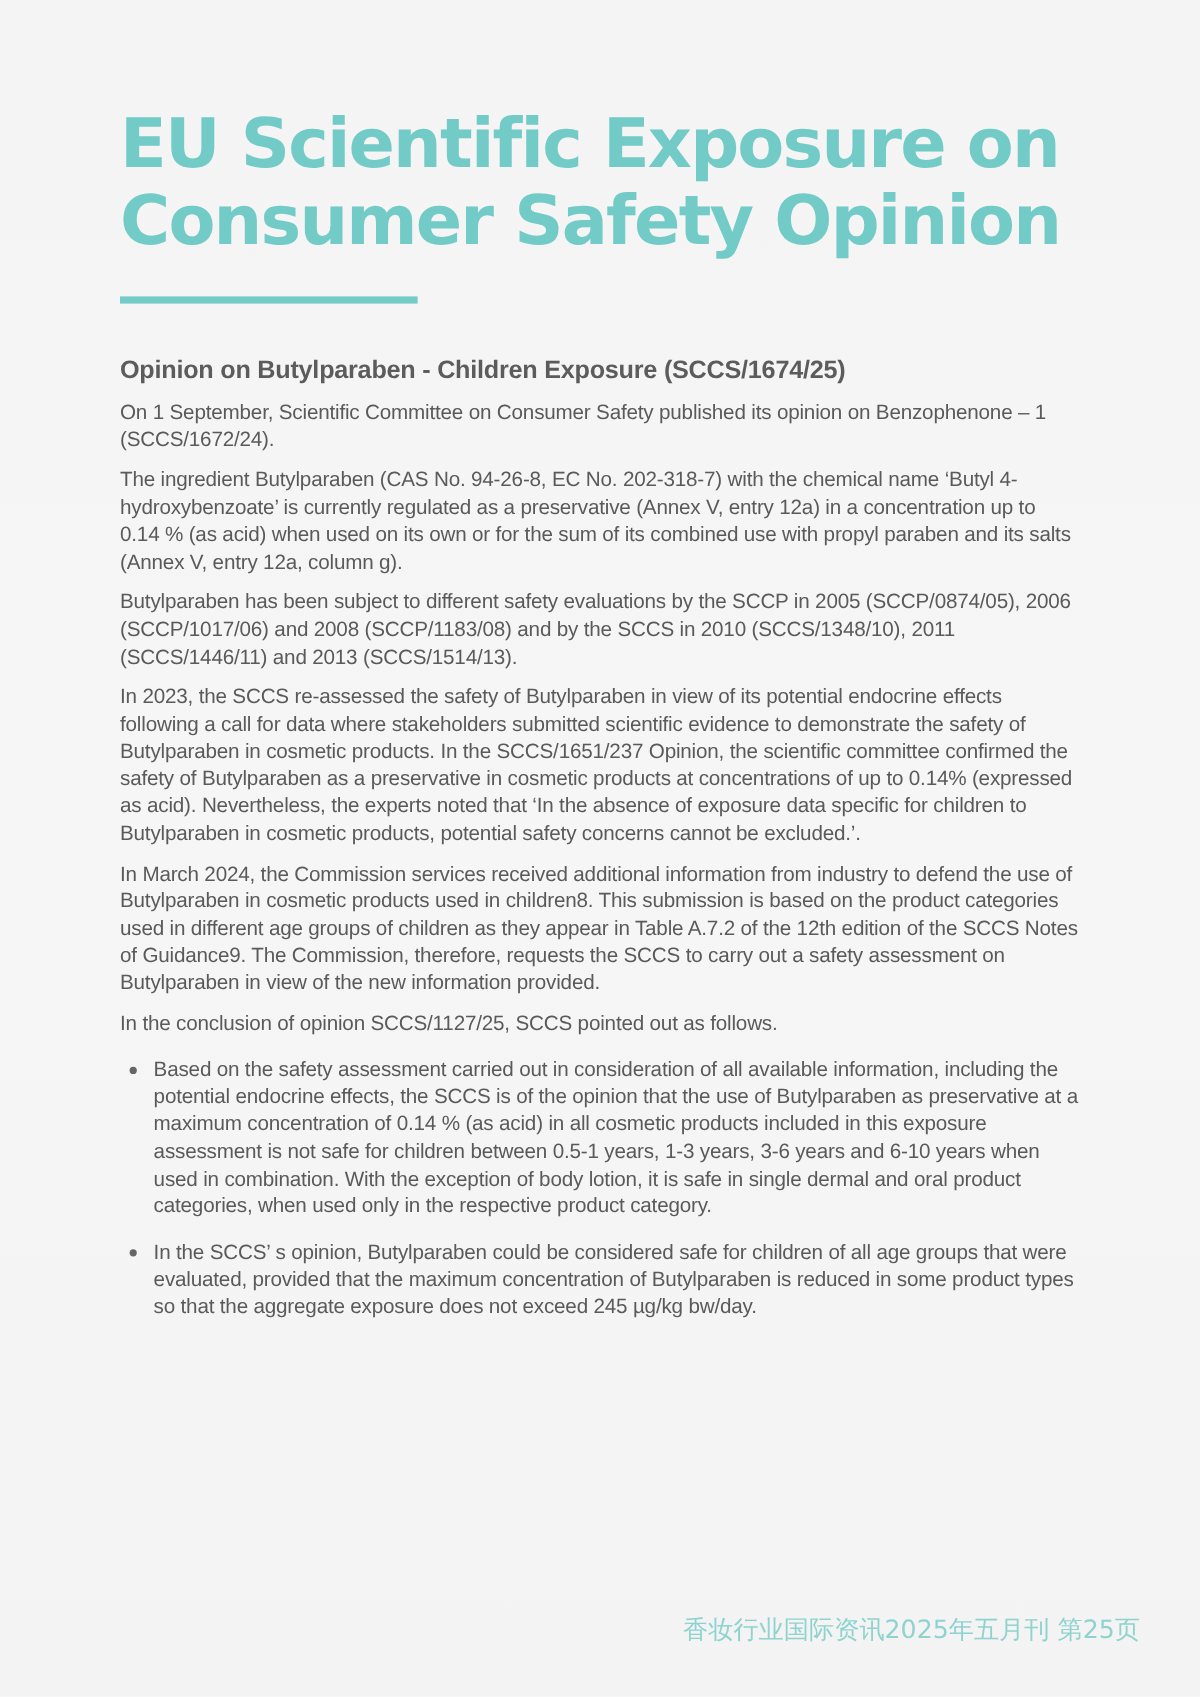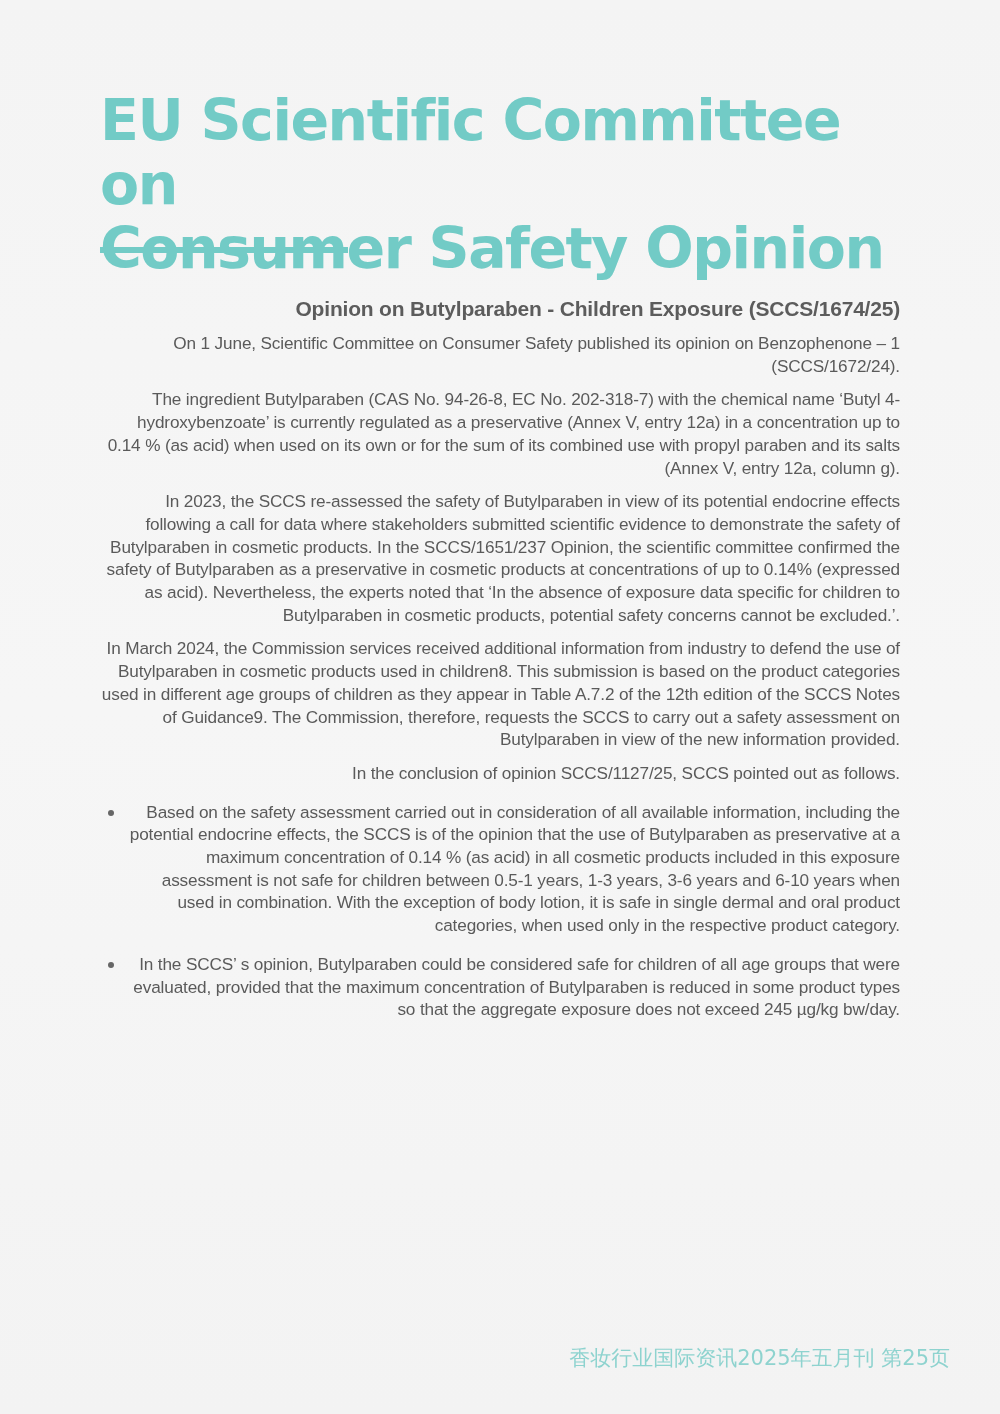--- a/index.html
+++ b/index.html
@@ -34,21 +34,20 @@
     top: 247px;
     width: 248px;
     height: 6px;
     background: #72cbc6;
   }
   .content {
     position: absolute;
     left: 100px;
     top: 294px;
     width: 800px;
-    text-align: right;
   }
   .section-heading {
     margin: 0 0 8px 0;
     font-family: "Liberation Sans", sans-serif;
     font-weight: bold;
     font-size: 21px;
     line-height: 30px;
     color: #5c5c5c;
     letter-spacing: -0.2px;
   }
@@ -89,31 +88,32 @@
     font-family: "DejaVu Sans", sans-serif;
     font-size: 21px;
     line-height: 20px;
     color: #8ed3cf;
   }
 </style>
 </head>
 <body>
 
 <h1 class="page-title">
-  <span>EU Scientific Committee on</span><br>
+  <span>EU Scientific Exposure on</span><br>
   <span>Consumer Safety Opinion</span>
 </h1>
 
 <div class="title-rule"></div>
 
 <div class="content">
   <h2 class="section-heading">Opinion on Butylparaben - Children Exposure (SCCS/1674/25)</h2>
 
-  <p class="para">On 1 June, Scientific Committee on Consumer Safety published its opinion on Benzophenone – 1 (SCCS/1672/24).</p>
+  <p class="para">On 1 September, Scientific Committee on Consumer Safety published its opinion on Benzophenone – 1 (SCCS/1672/24).</p>
   <p class="para">The ingredient Butylparaben (CAS No. 94-26-8, EC No. 202-318-7) with the chemical name ‘Butyl 4-hydroxybenzoate’ is currently regulated as a preservative (Annex V, entry 12a) in a concentration up to 0.14 % (as acid) when used on its own or for the sum of its combined use with propyl paraben and its salts (Annex V, entry 12a, column g).</p>
+  <p class="para">Butylparaben has been subject to different safety evaluations by the SCCP in 2005 (SCCP/0874/05), 2006 (SCCP/1017/06) and 2008 (SCCP/1183/08) and by the SCCS in 2010 (SCCS/1348/10), 2011 (SCCS/1446/11) and 2013 (SCCS/1514/13).</p>
   <p class="para">In 2023, the SCCS re-assessed the safety of Butylparaben in view of its potential endocrine effects following a call for data where stakeholders submitted scientific evidence to demonstrate the safety of Butylparaben in cosmetic products. In the SCCS/1651/237 Opinion, the scientific committee confirmed the safety of Butylparaben as a preservative in cosmetic products at concentrations of up to 0.14% (expressed as acid). Nevertheless, the experts noted that ‘In the absence of exposure data specific for children to Butylparaben in cosmetic products, potential safety concerns cannot be excluded.’.</p>
   <p class="para">In March 2024, the Commission services received additional information from industry to defend the use of Butylparaben in cosmetic products used in children8. This submission is based on the product categories used in different age groups of children as they appear in Table A.7.2 of the 12th edition of the SCCS Notes of Guidance9. The Commission, therefore, requests the SCCS to carry out a safety assessment on Butylparaben in view of the new information provided.</p>
   <p class="para">In the conclusion of opinion SCCS/1127/25, SCCS pointed out as follows.</p>
 
   <ul class="bullets">
     <li class="bullet">
       <span class="bullet-dot"></span>
       <span>Based on the safety assessment carried out in consideration of all available information, including the potential endocrine effects, the SCCS is of the opinion that the use of Butylparaben as preservative at a maximum concentration of 0.14 % (as acid) in all cosmetic products included in this exposure assessment is not safe for children between 0.5-1 years, 1-3 years, 3-6 years and 6-10 years when used in combination. With the exception of body lotion, it is safe in single dermal and oral product categories, when used only in the respective product category.</span>
     </li>
     <li class="bullet">

